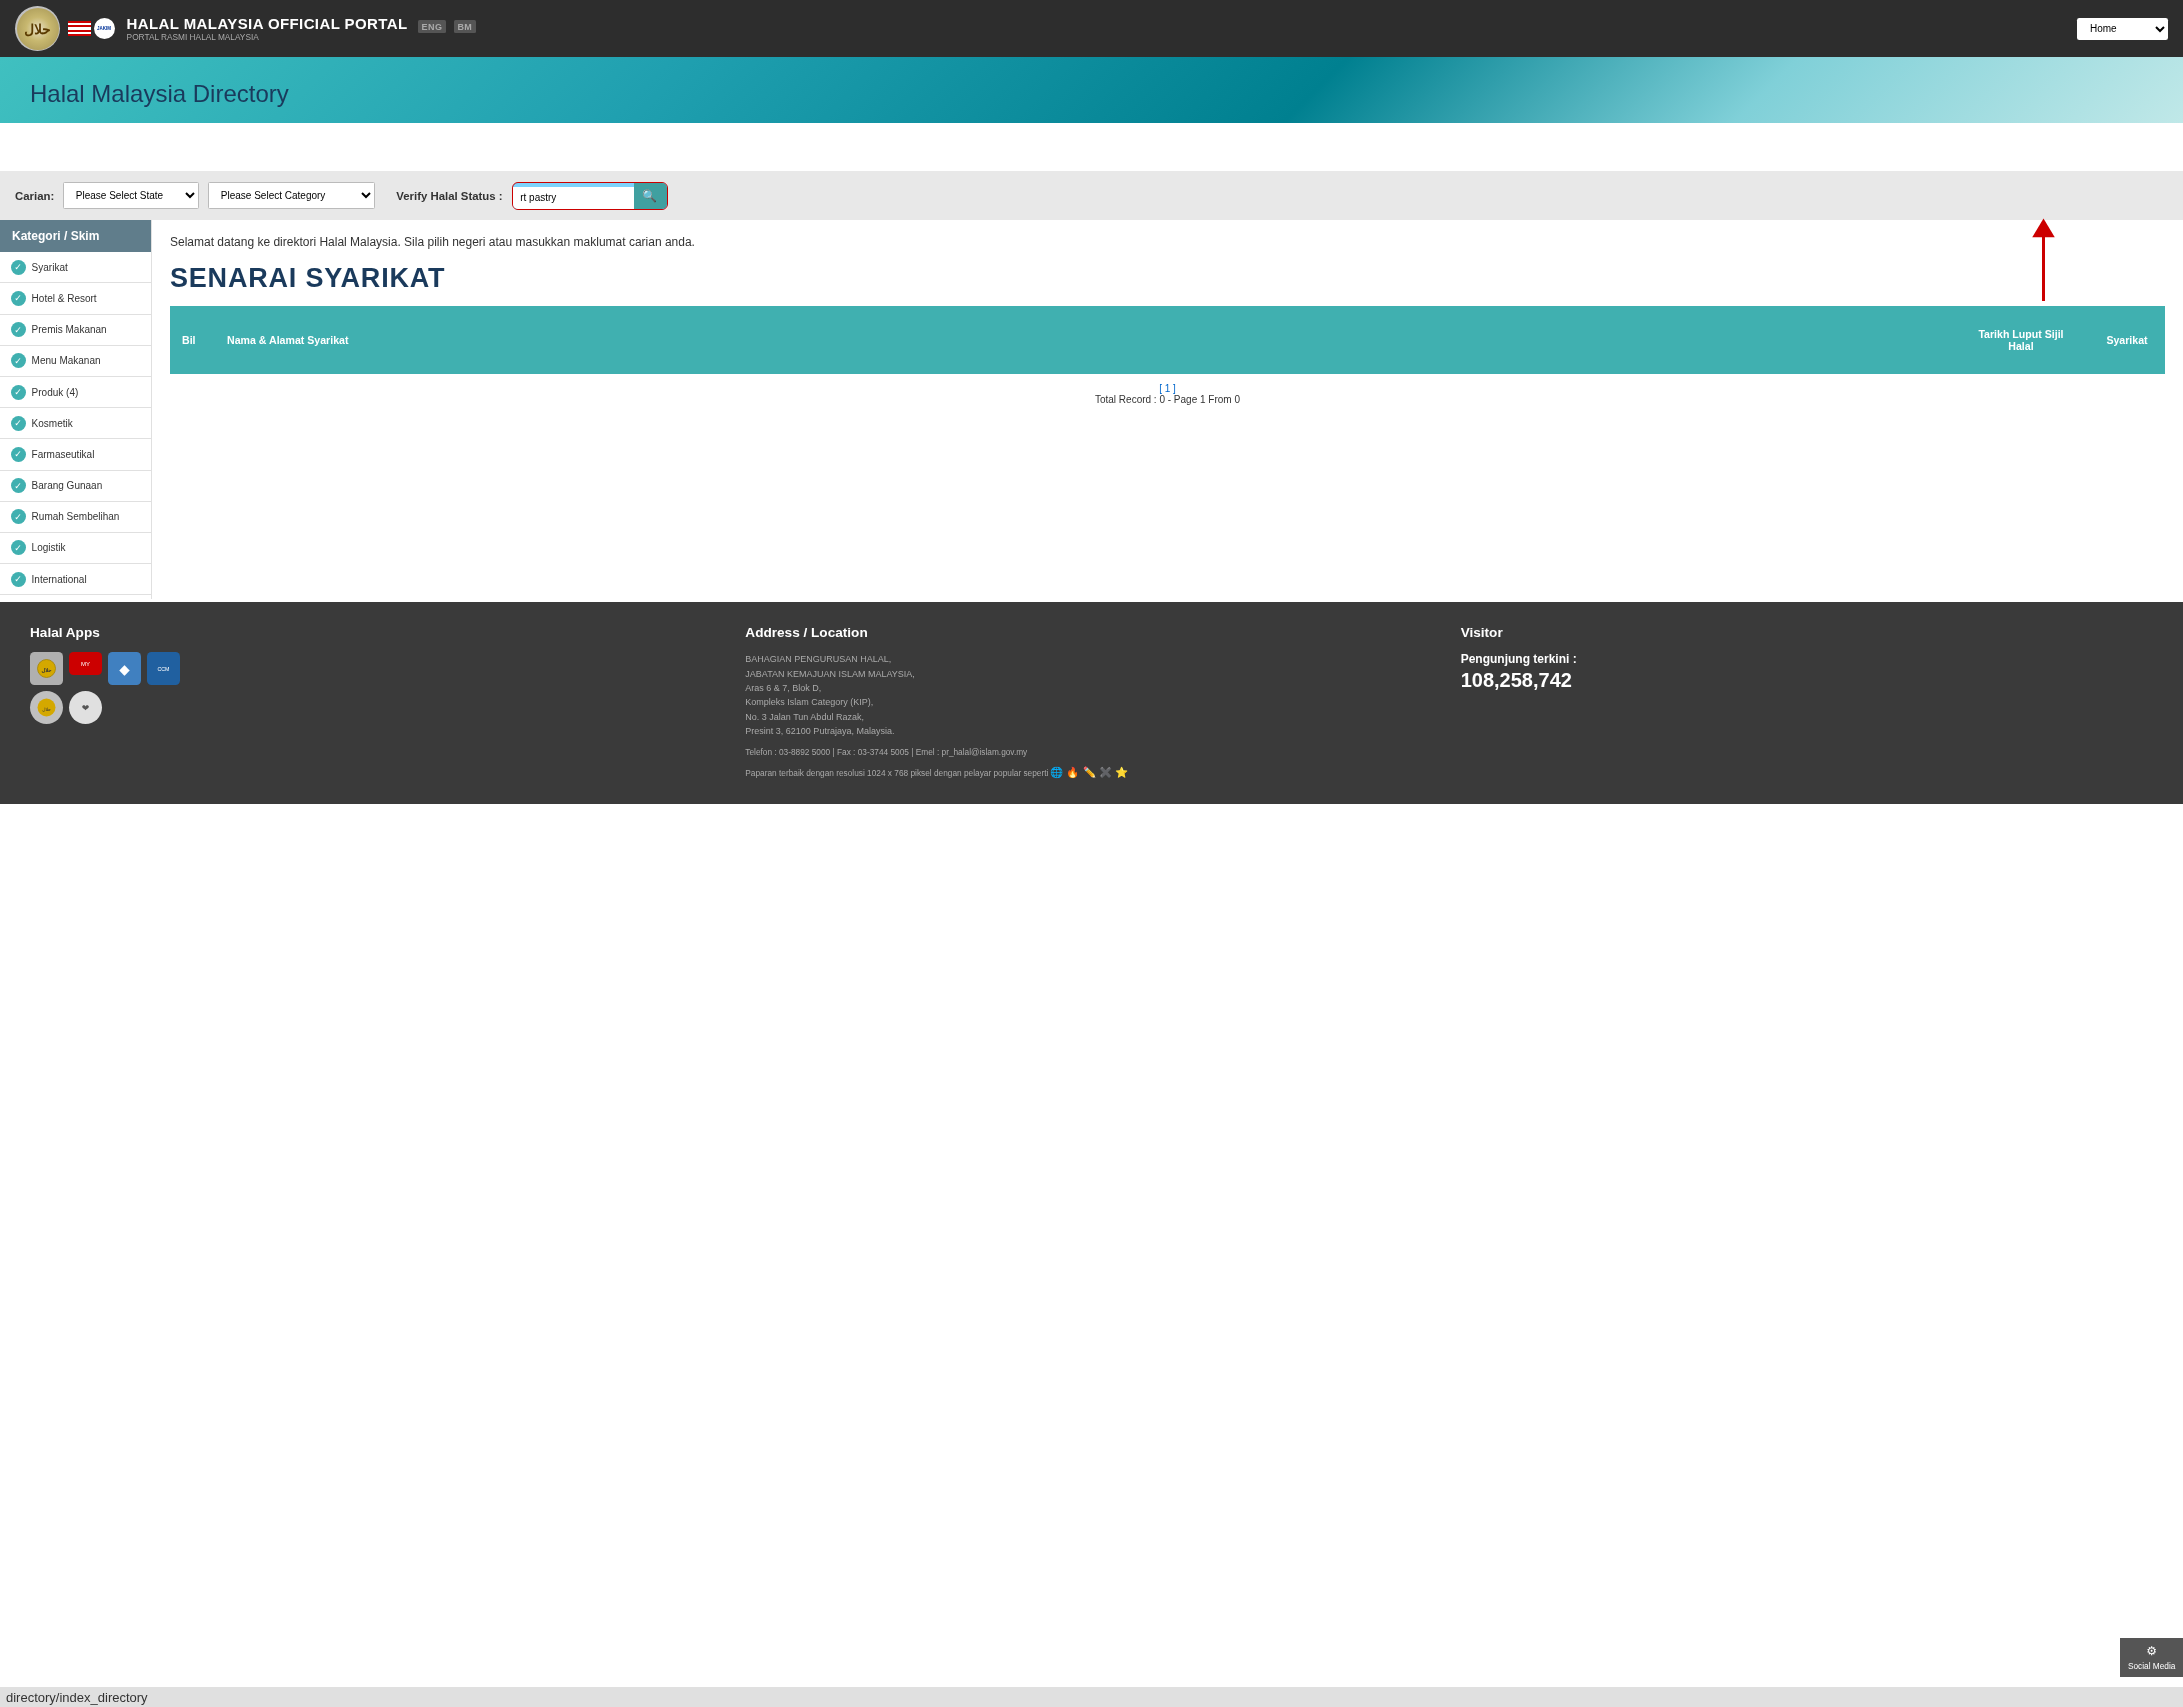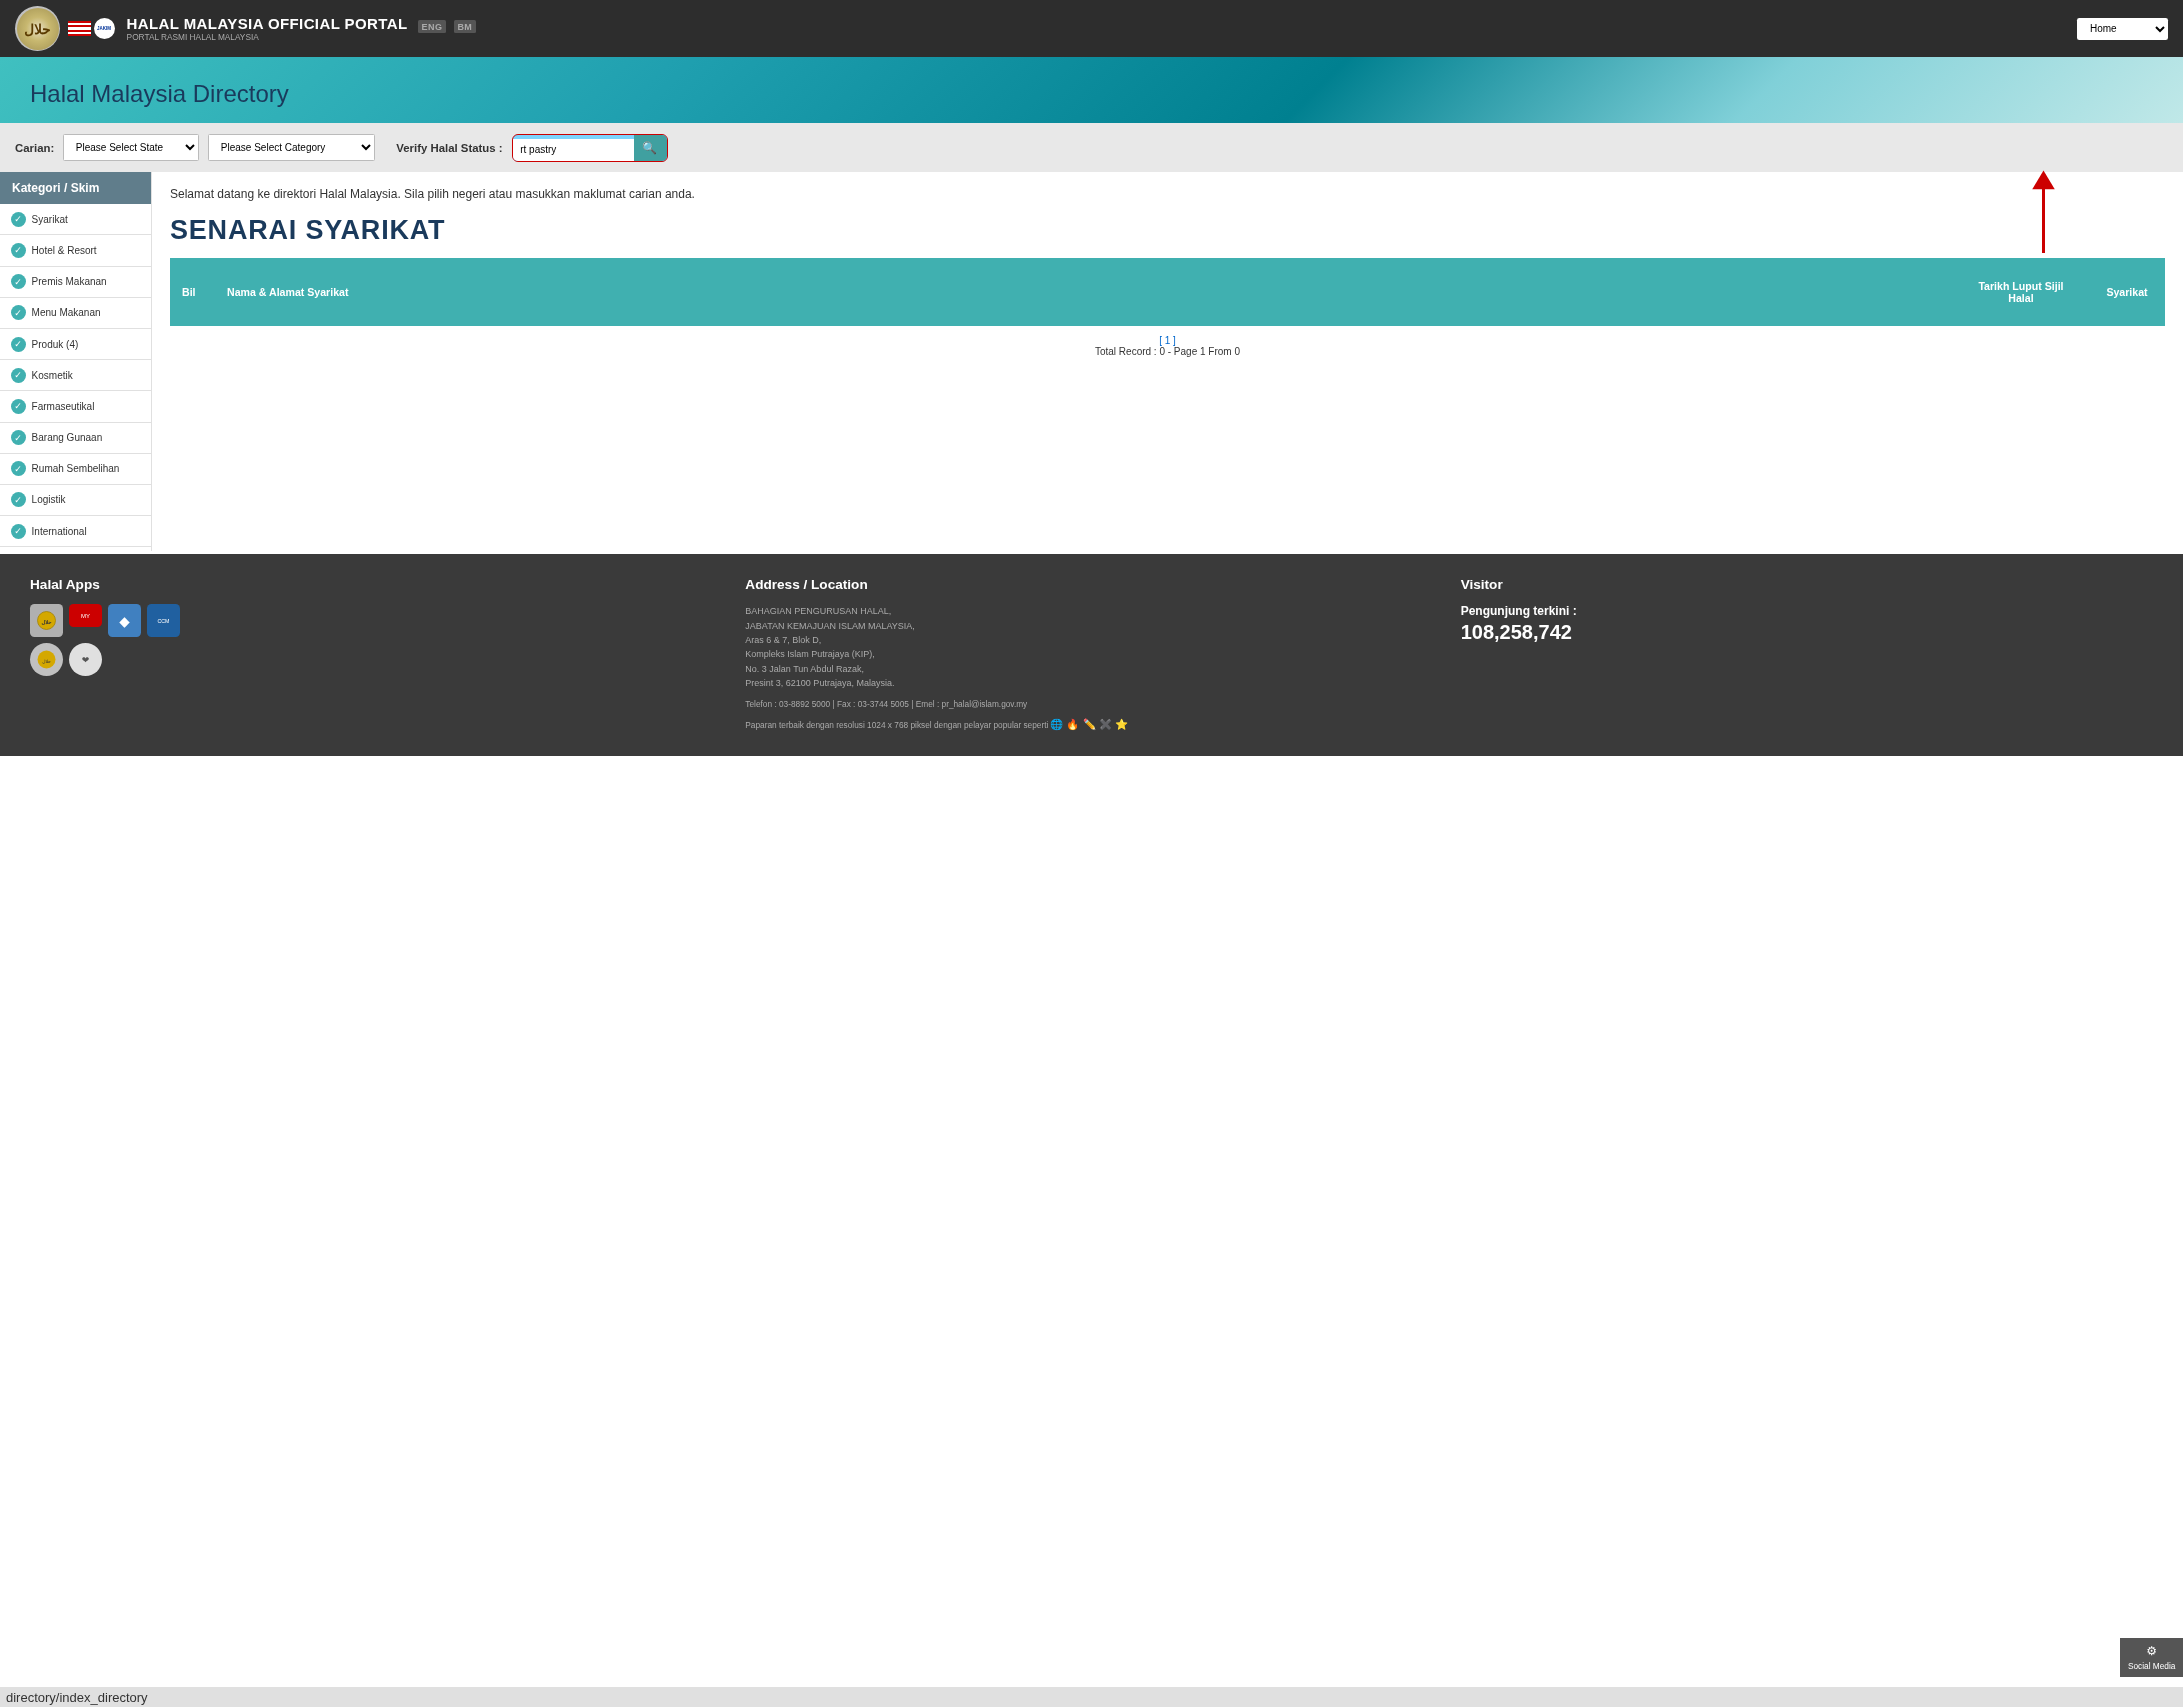--- a/index.html
+++ b/index.html
@@ -112,20 +112,21 @@
       font-weight: normal;
     }
 
     
     .search-bar {
       background: #e8e8e8;
       padding: 10.6px 15px;
       display: flex;
       align-items: center;
       gap: 9px;
+      margin-top: 48px;
     }
     .search-bar label {
       font-weight: bold;
       font-size: 11.4px;
       color: #333;
       white-space: nowrap;
     }
     .search-select {
       padding: 6px 7.6px;
       font-size: 10px;
@@ -526,21 +527,21 @@
       </div>
     </div>
   </div>
 
   <div>
     <h3>Address / Location</h3>
     <p>
       <span>BAHAGIAN PENGURUSAN HALAL,</span><br>
       <span>JABATAN KEMAJUAN ISLAM MALAYSIA,</span><br>
       <span>Aras 6 &amp; 7, Blok D,</span><br>
-      <span>Kompleks Islam Putrajaya (KIP),</span><br>
+      <span>Kompleks Islam Category (KIP),</span><br>
       <span>No. 3 Jalan Tun Abdul Razak,</span><br>
       <span>Presint 3, 62100 Putrajaya, Malaysia.</span>
     </p>
     <p style="margin-top:7.6px; font-size:8.3px;">Telefon : 03-8892 5000 | Fax : 03-3744 5005 | Emel : pr_halal@islam.gov.my</p>
     <p style="margin-top:4.5px; font-size:8.3px;">
       <span>Paparan terbaik dengan resolusi 1024 x 768 piksel dengan pelayar popular seperti</span>
       <span style="color:#f90; font-size:10.6px;"> 🌐 🔥 ✏️ ✖️ ⭐</span>
     </p>
   </div>
 

